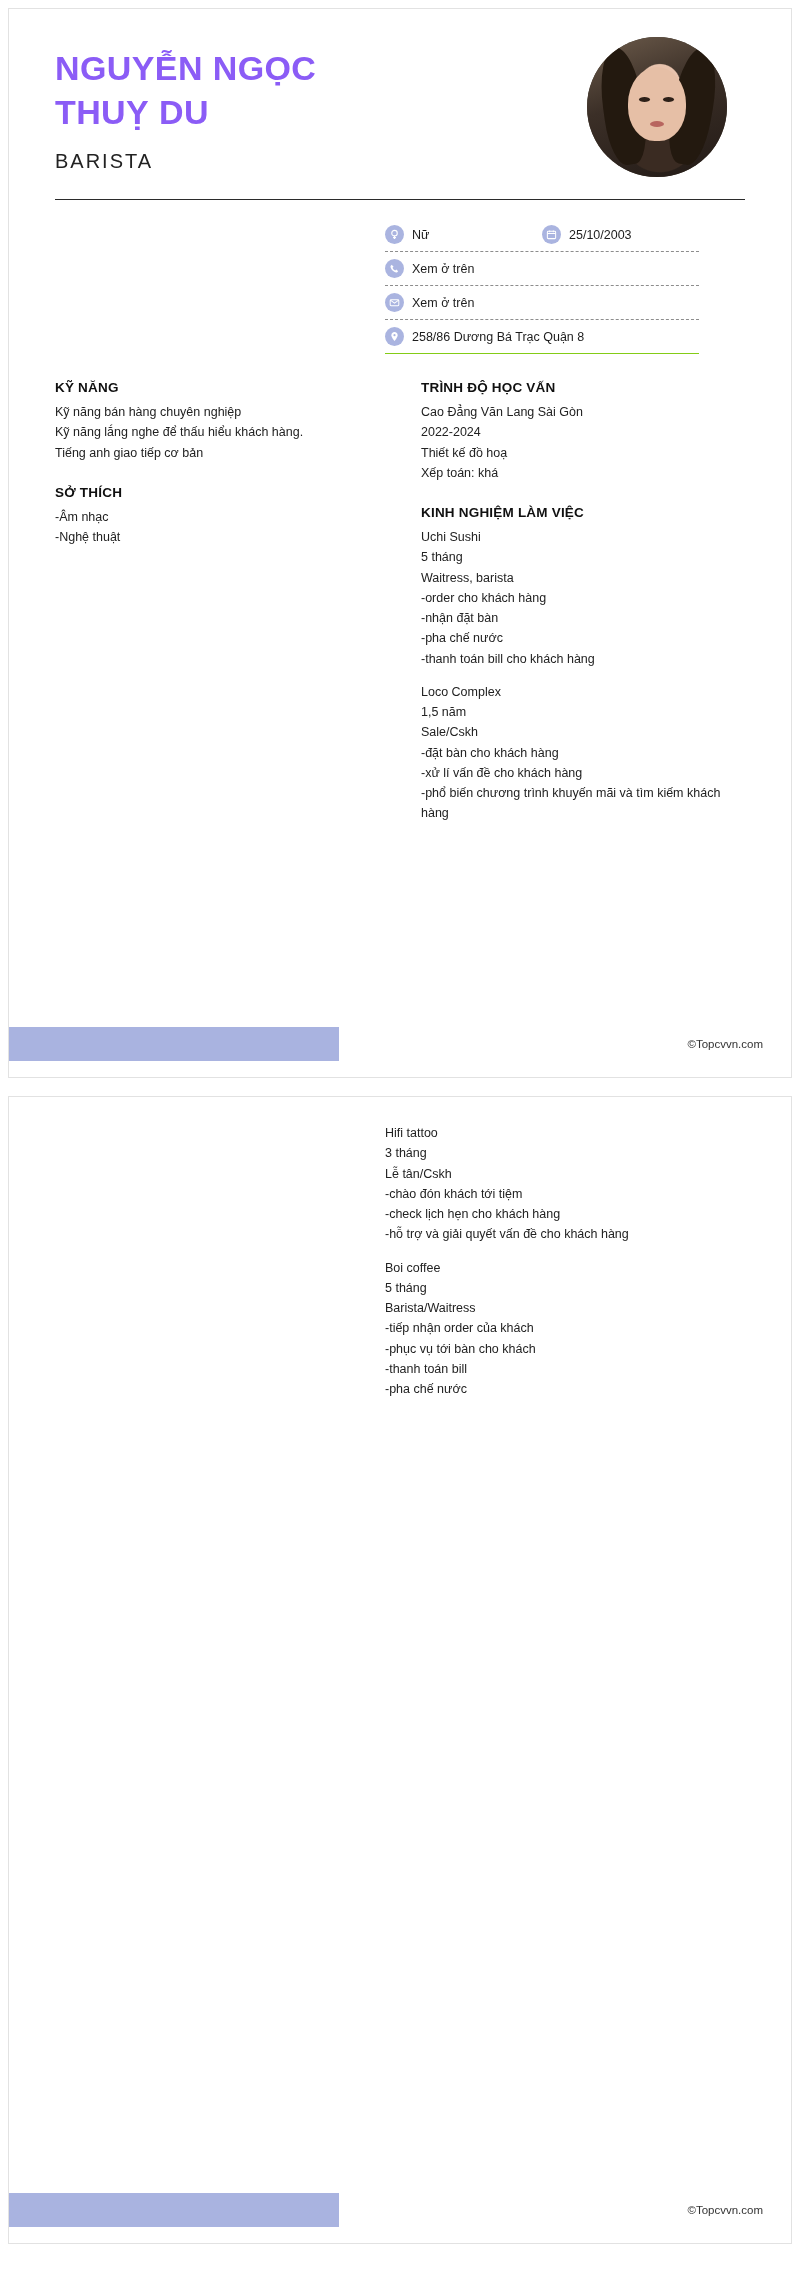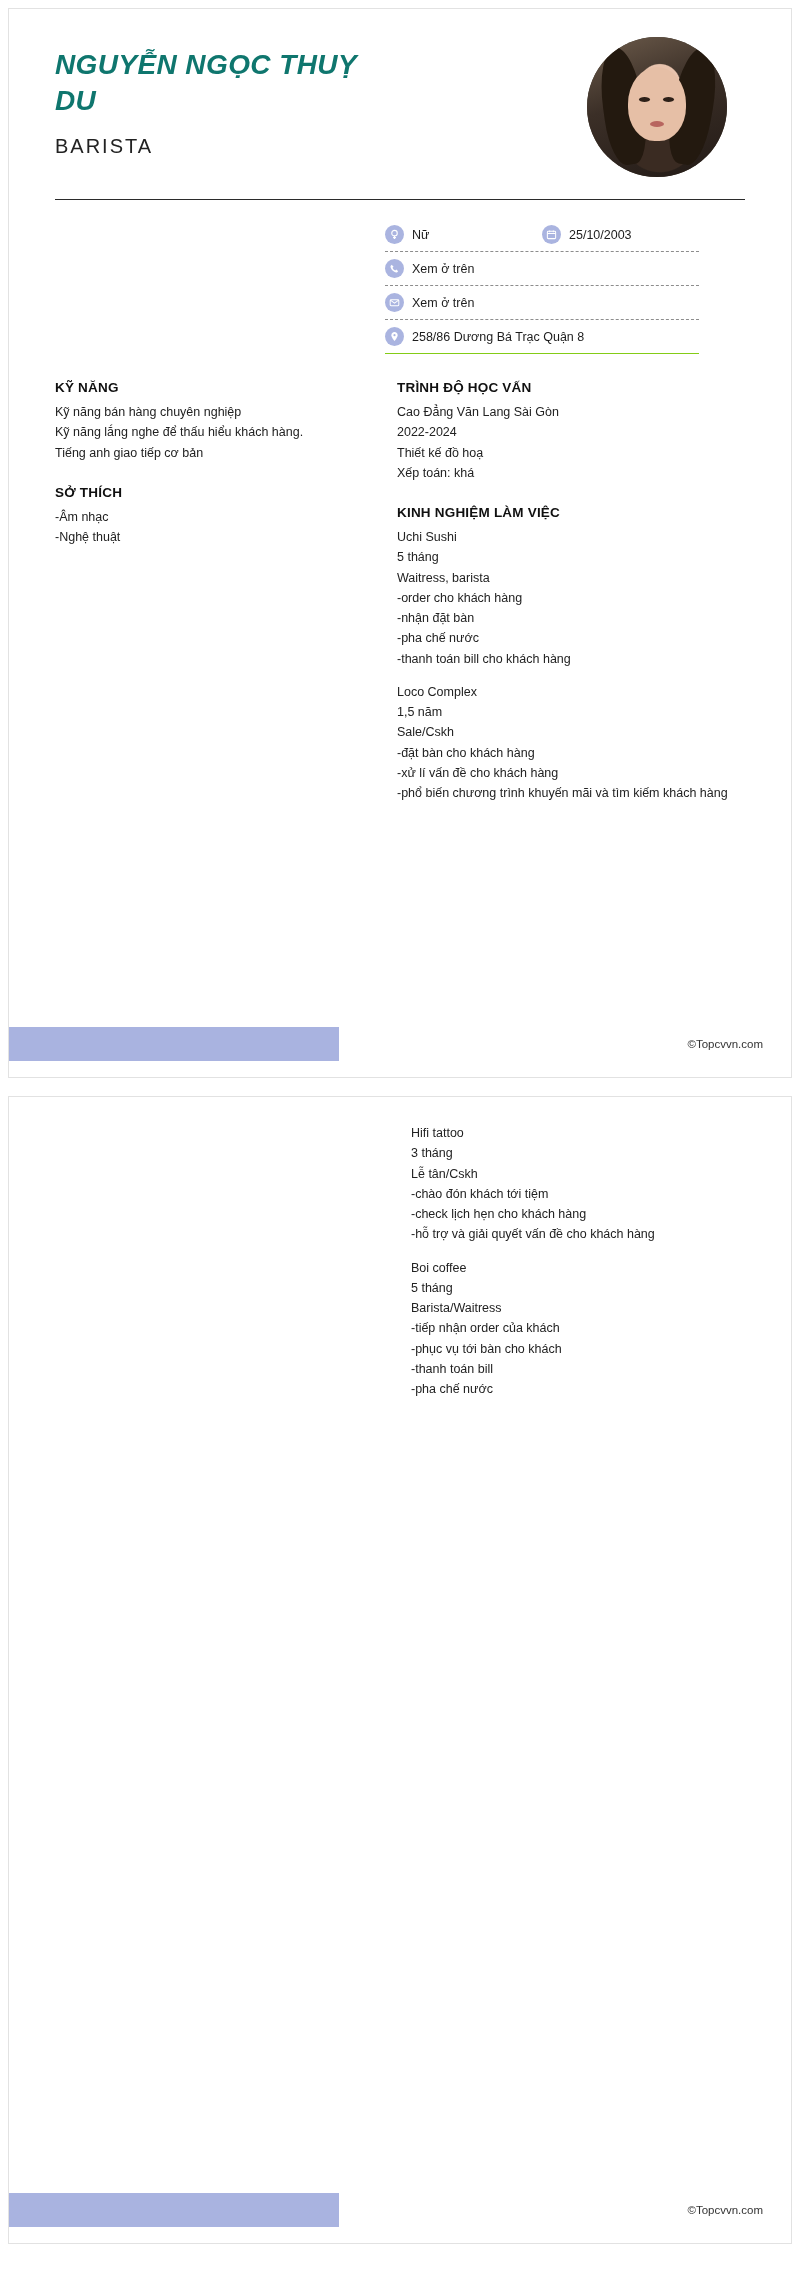--- a/index.html
+++ b/index.html
@@ -27,28 +27,27 @@
 
   
   .header {
     display: flex;
     align-items: flex-start;
     justify-content: space-between;
     padding: 28px 46px 0 46px;
   }
   .name-block { padding-top: 10px; }
   .name {
-    font-size: 28px;
+    font-size: 34px;
     font-weight: bold;
     letter-spacing: 0.4px;
-    color: #0f766e;
+    color: #8b5cf6;
     line-height: 1.28;
     max-width: 330px;
     text-transform: uppercase;
-    font-style: italic;
   }
   .job-title {
     margin-top: 16px;
     font-size: 20px;
     color: #222222;
     letter-spacing: 2px;
     text-transform: uppercase;
   }
   .avatar {
     width: 140px; height: 140px;
@@ -127,21 +126,21 @@
     color: #ffffff;
     font-size: 10px;
     line-height: 1;
   }
   .cicon svg { display: block; }
 
   
   .body-wrap {
     display: flex;
     padding: 26px 46px 0 46px;
-    gap: 12px;
+    gap: 36px;
   }
   .col-left { width: 330px; flex: 0 0 330px; }
   .col-right { flex: 1 1 auto; }
   .sec-title {
     font-size: 13.5px;
     font-weight: bold;
     color: #101010;
     letter-spacing: 0.2px;
     text-transform: uppercase;
     margin-bottom: 7px;
@@ -170,21 +169,20 @@
     margin-left: auto;
     margin-right: 28px;
     font-size: 11.5px;
     color: #333333;
   }
 
   
   .page2-body {
     padding: 26px 46px 0 46px;
     display: flex;
-    gap: 26px;
   }
 </style>
 </head>
 <body>
 
 <div class="viewport">
 
   <div class="page page1">
 
     <div class="header">

